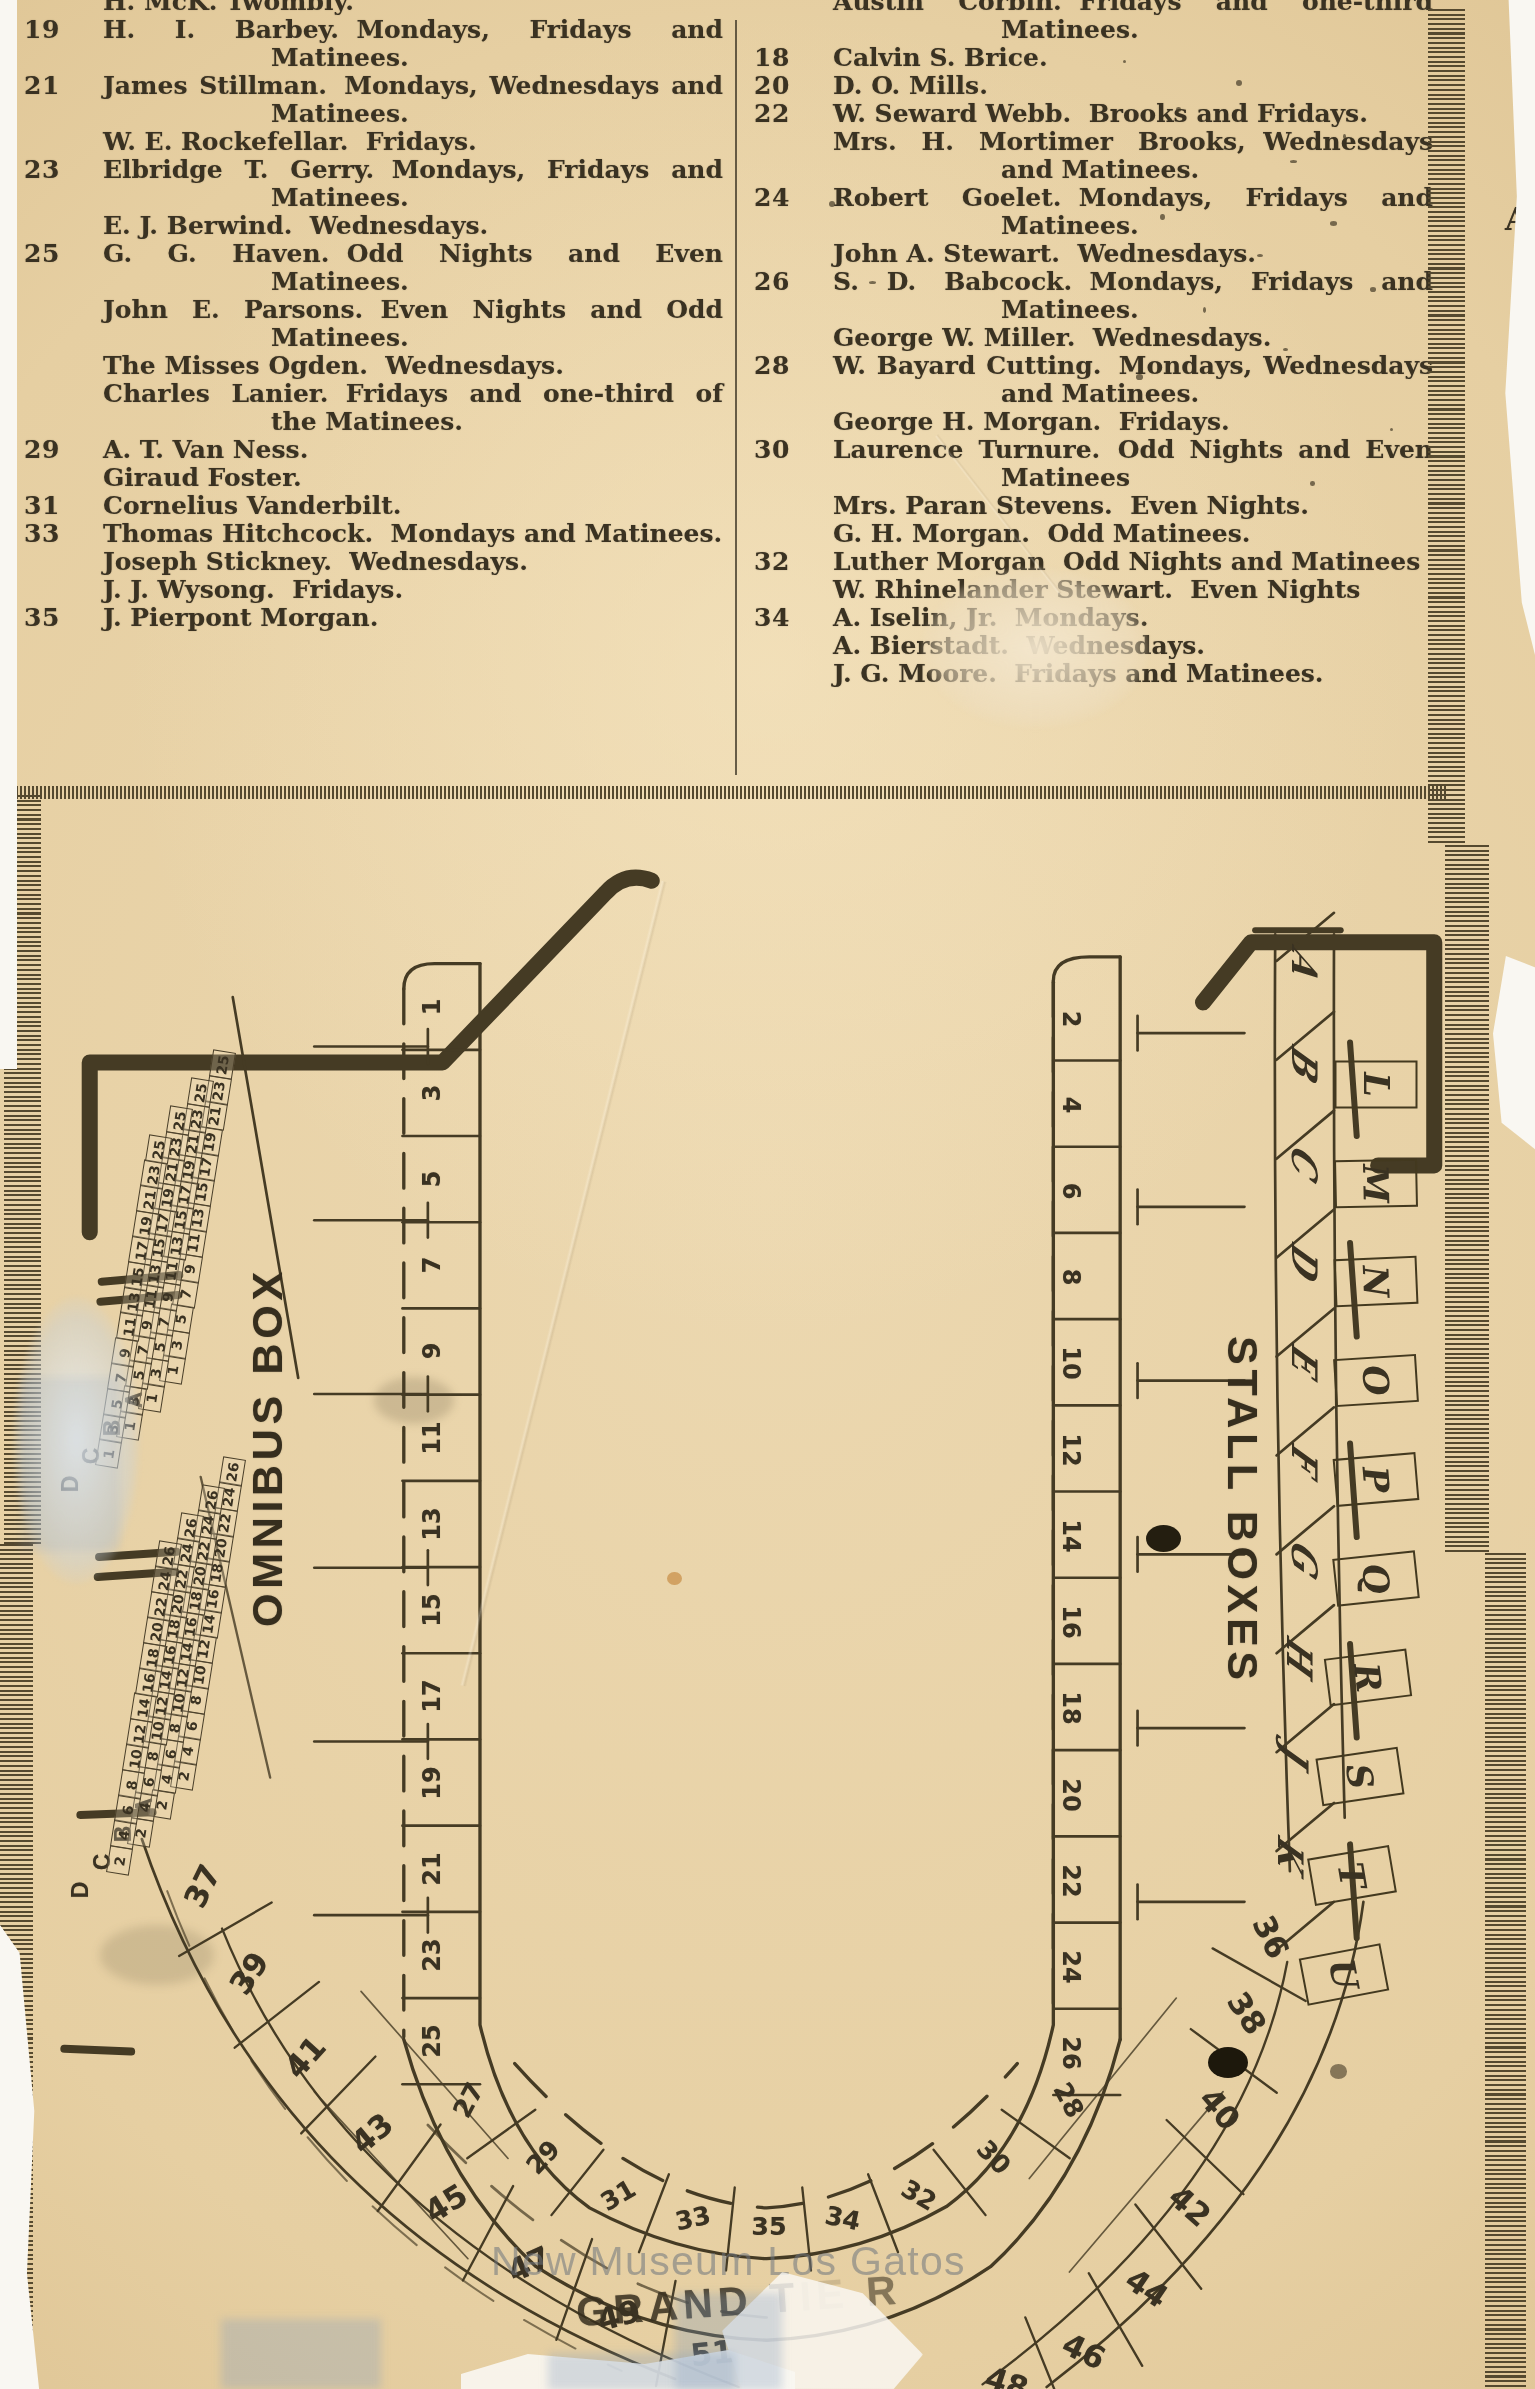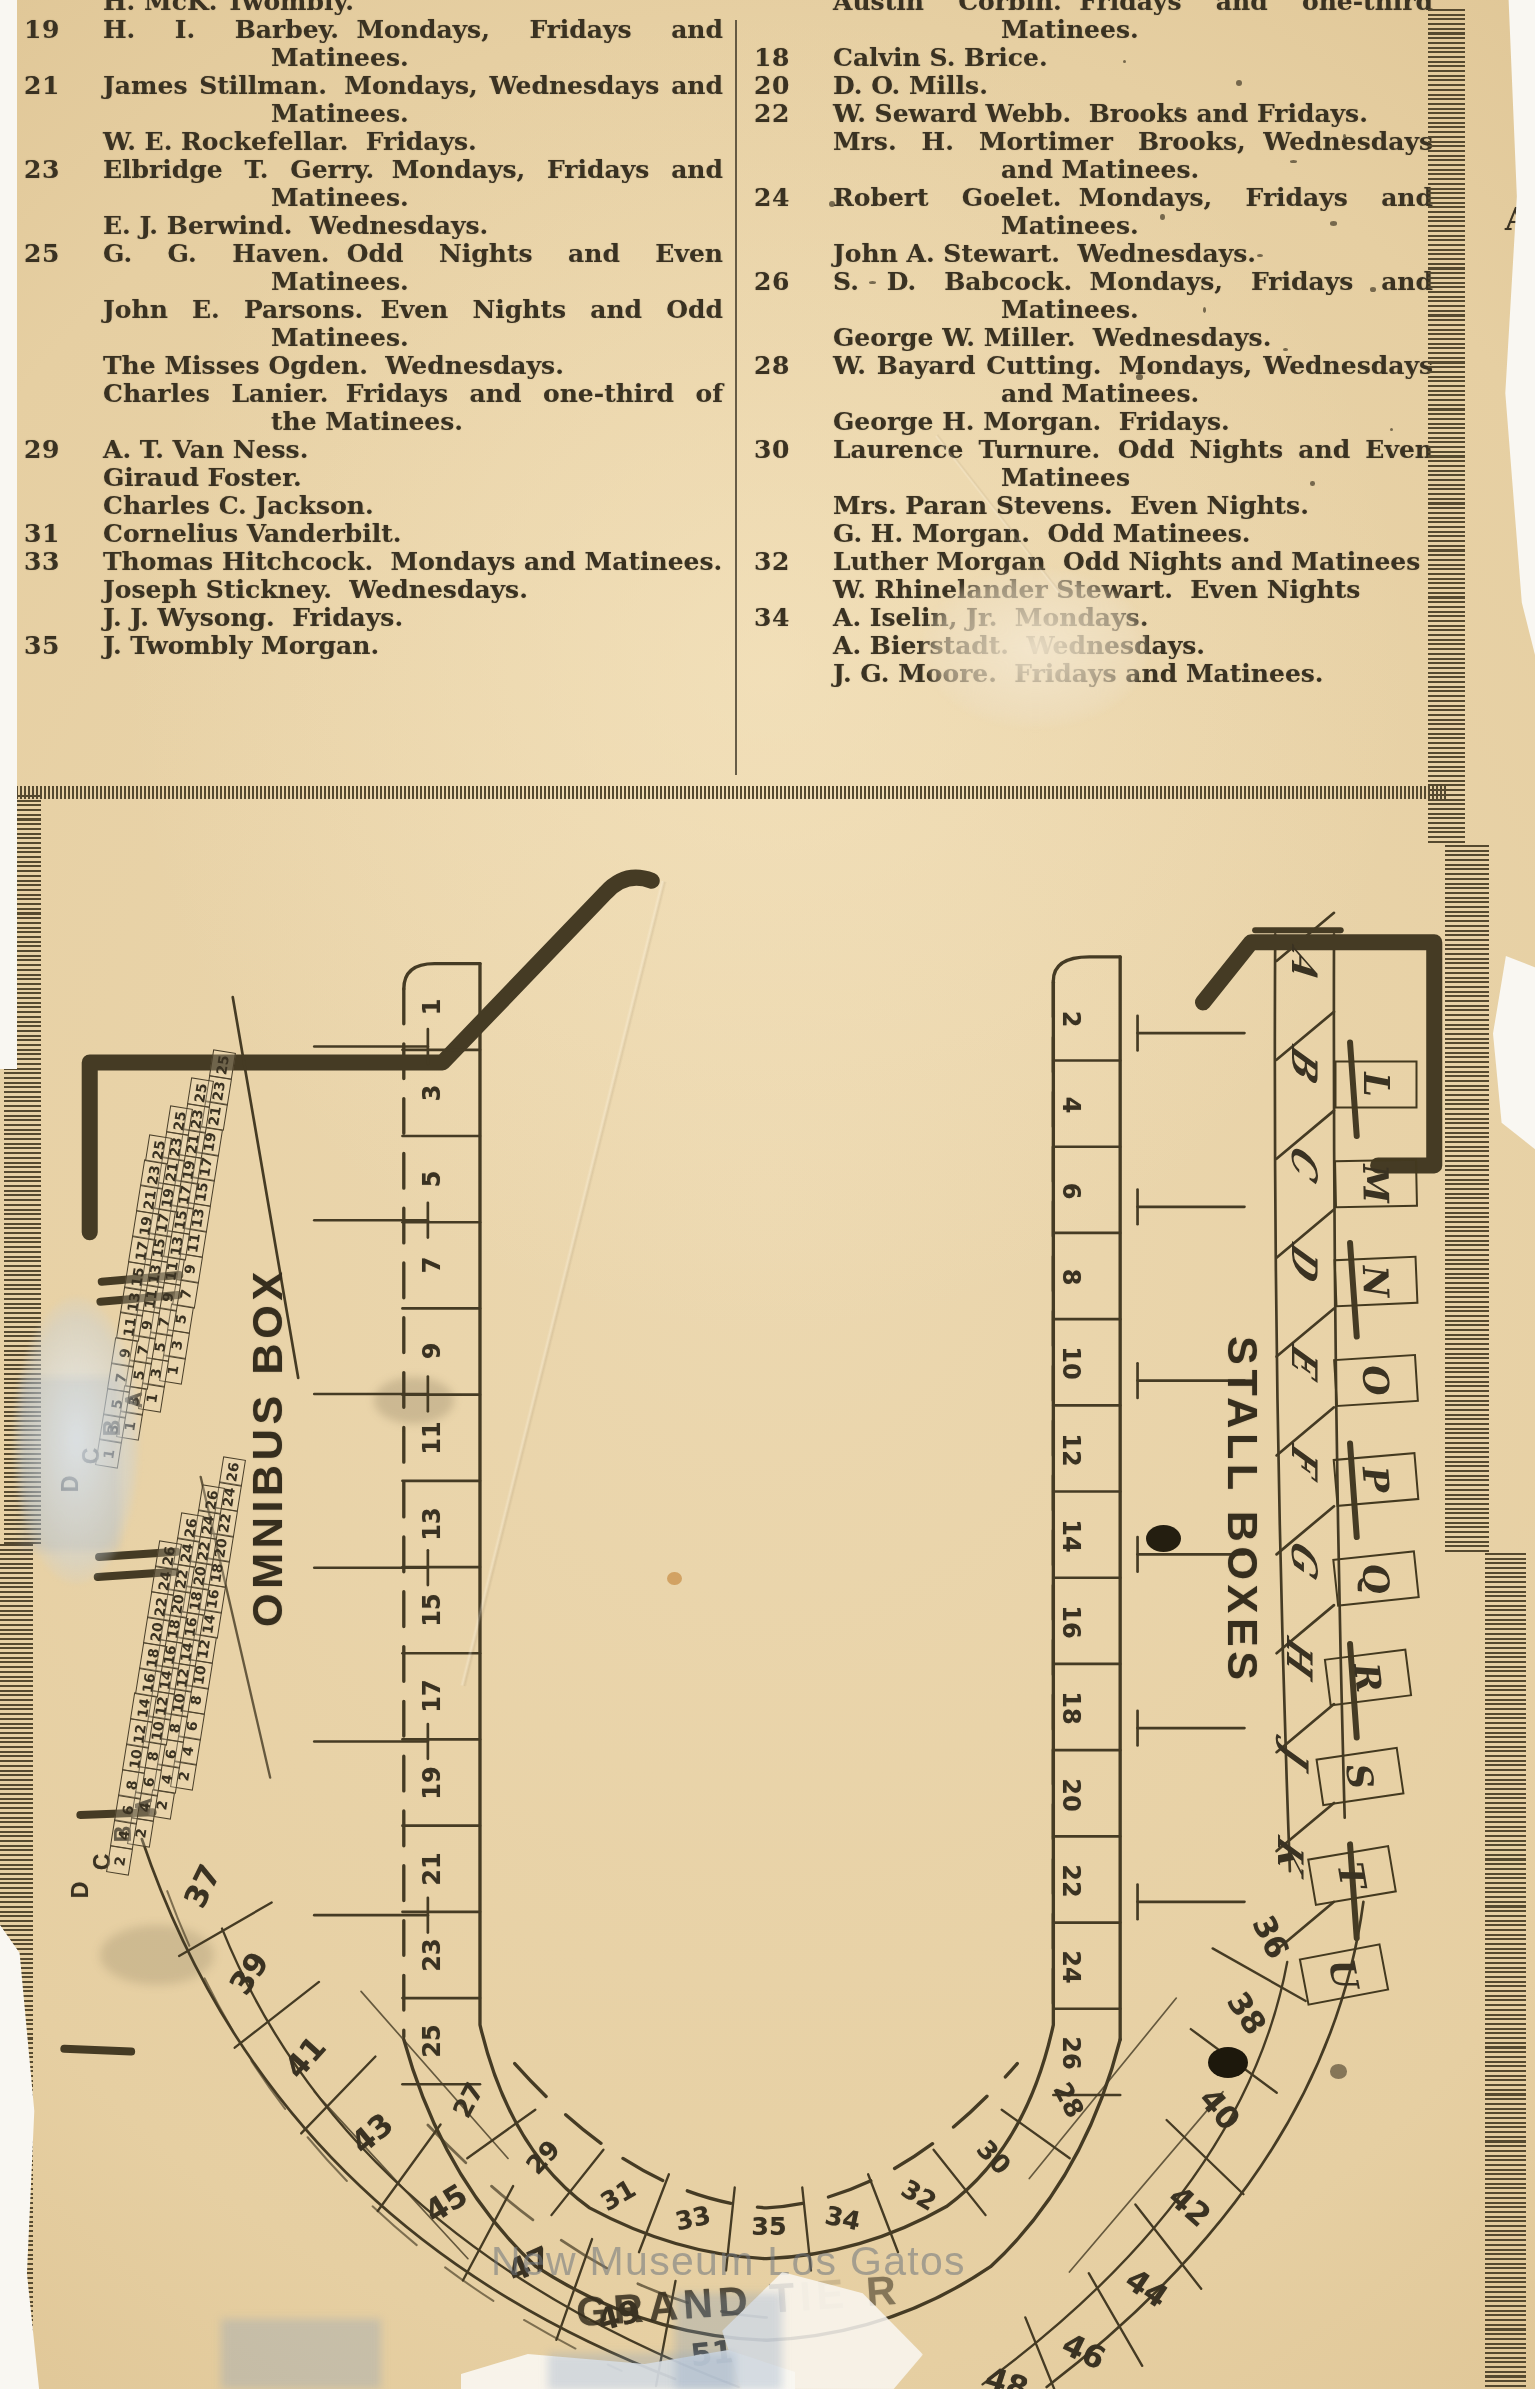--- a/index.html
+++ b/index.html
@@ -66,26 +66,25 @@
         <div class="entry"><span class="bnum">21</span><span>James Stillman.</span><span class="sched">Mondays, Wednesdays and Matinees.</span></div>
         <div class="entry"><span class="bnum"></span><span>W. E. Rockefellar.</span><span class="sched">Fridays.</span></div>
         <div class="entry"><span class="bnum">23</span><span>Elbridge T. Gerry.</span><span class="sched">Mondays, Fridays and Matinees.</span></div>
         <div class="entry"><span class="bnum"></span><span>E. J. Berwind.</span><span class="sched">Wednesdays.</span></div>
         <div class="entry"><span class="bnum">25</span><span>G. G. Haven.</span><span class="sched">Odd Nights and Even Matinees.</span></div>
         <div class="entry"><span class="bnum"></span><span>John E. Parsons.</span><span class="sched">Even Nights and Odd Matinees.</span></div>
         <div class="entry"><span class="bnum"></span><span>The Misses Ogden.</span><span class="sched">Wednesdays.</span></div>
         <div class="entry"><span class="bnum"></span><span>Charles Lanier.</span><span class="sched">Fridays and one-third of the Matinees.</span></div>
         <div class="entry"><span class="bnum">29</span><span>A. T. Van Ness.</span></div>
         <div class="entry"><span class="bnum"></span><span>Giraud Foster.</span></div>
-        <div class="entry"><span class="bnum"></span><span>Charles C. Jackson.</span></div>
         <div class="entry"><span class="bnum">31</span><span>Cornelius Vanderbilt.</span></div>
         <div class="entry"><span class="bnum">33</span><span>Thomas Hitchcock.</span><span class="sched">Mondays and Matinees.</span></div>
         <div class="entry"><span class="bnum"></span><span>Joseph Stickney.</span><span class="sched">Wednesdays.</span></div>
         <div class="entry"><span class="bnum"></span><span>J. J. Wysong.</span><span class="sched">Fridays.</span></div>
-        <div class="entry"><span class="bnum">35</span><span>J. Twombly Morgan.</span></div>
+        <div class="entry"><span class="bnum">35</span><span>J. Pierpont Morgan.</span></div>
       </div>
     <div class="col col-right" id="col-right">
         <div class="entry"><span class="bnum"></span><span>Austin Corbin.</span><span class="sched">Fridays and one-third Matinees.</span></div>
         <div class="entry"><span class="bnum">18</span><span>Calvin S. Brice.</span></div>
         <div class="entry"><span class="bnum">20</span><span>D. O. Mills.</span></div>
         <div class="entry"><span class="bnum">22</span><span>W. Seward Webb.</span><span class="sched">Brooks and Fridays.</span></div>
         <div class="entry"><span class="bnum"></span><span>Mrs. H. Mortimer Brooks,</span><span class="sched">Wednesdays and Matinees.</span></div>
         <div class="entry"><span class="bnum">24</span><span>Robert Goelet.</span><span class="sched">Mondays, Fridays and Matinees.</span></div>
         <div class="entry"><span class="bnum"></span><span>John A. Stewart.</span><span class="sched">Wednesdays.</span></div>
         <div class="entry"><span class="bnum">26</span><span>S. D. Babcock.</span><span class="sched">Mondays, Fridays and Matinees.</span></div>

